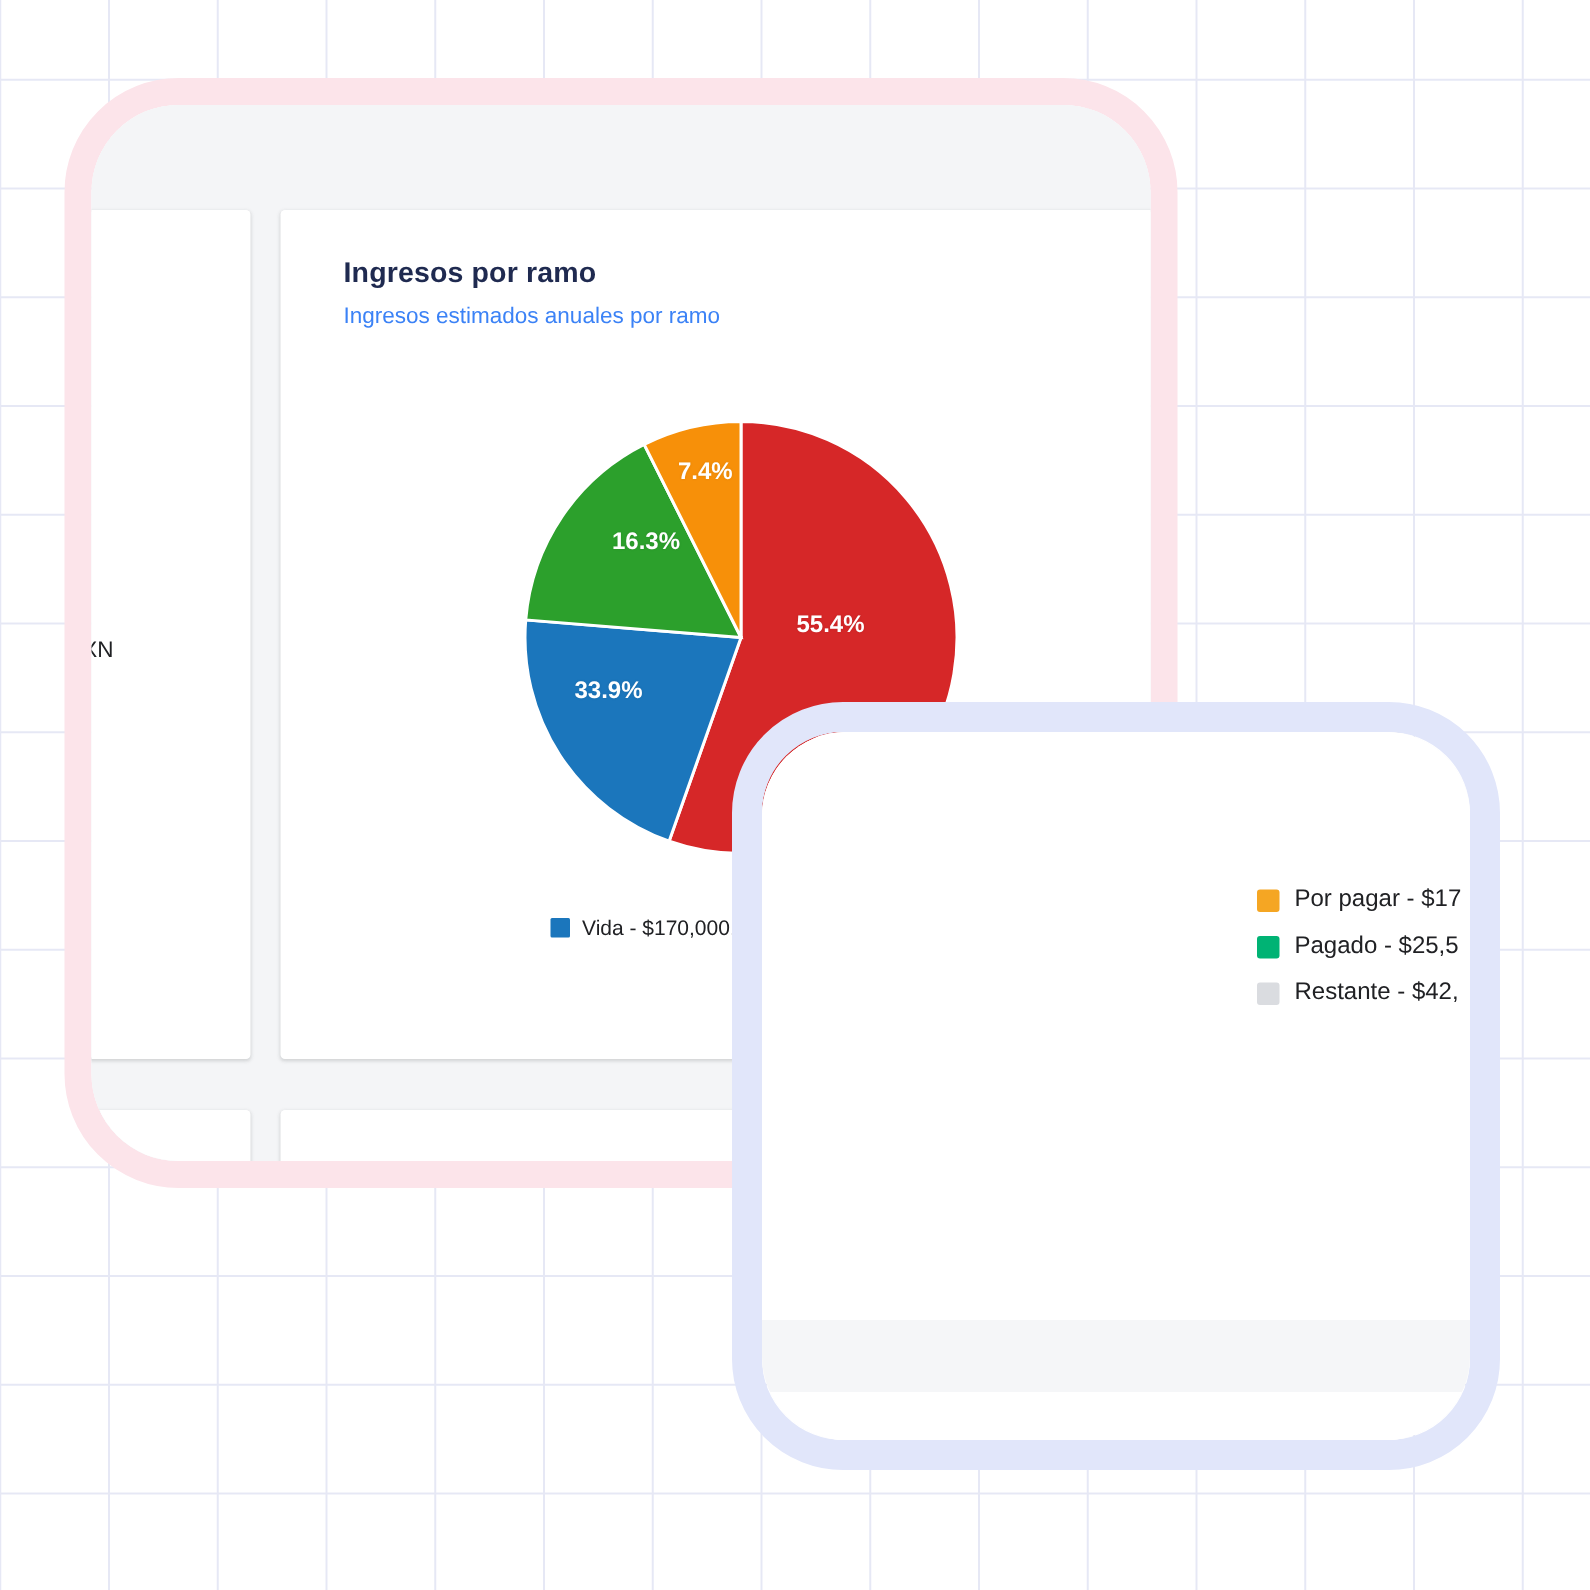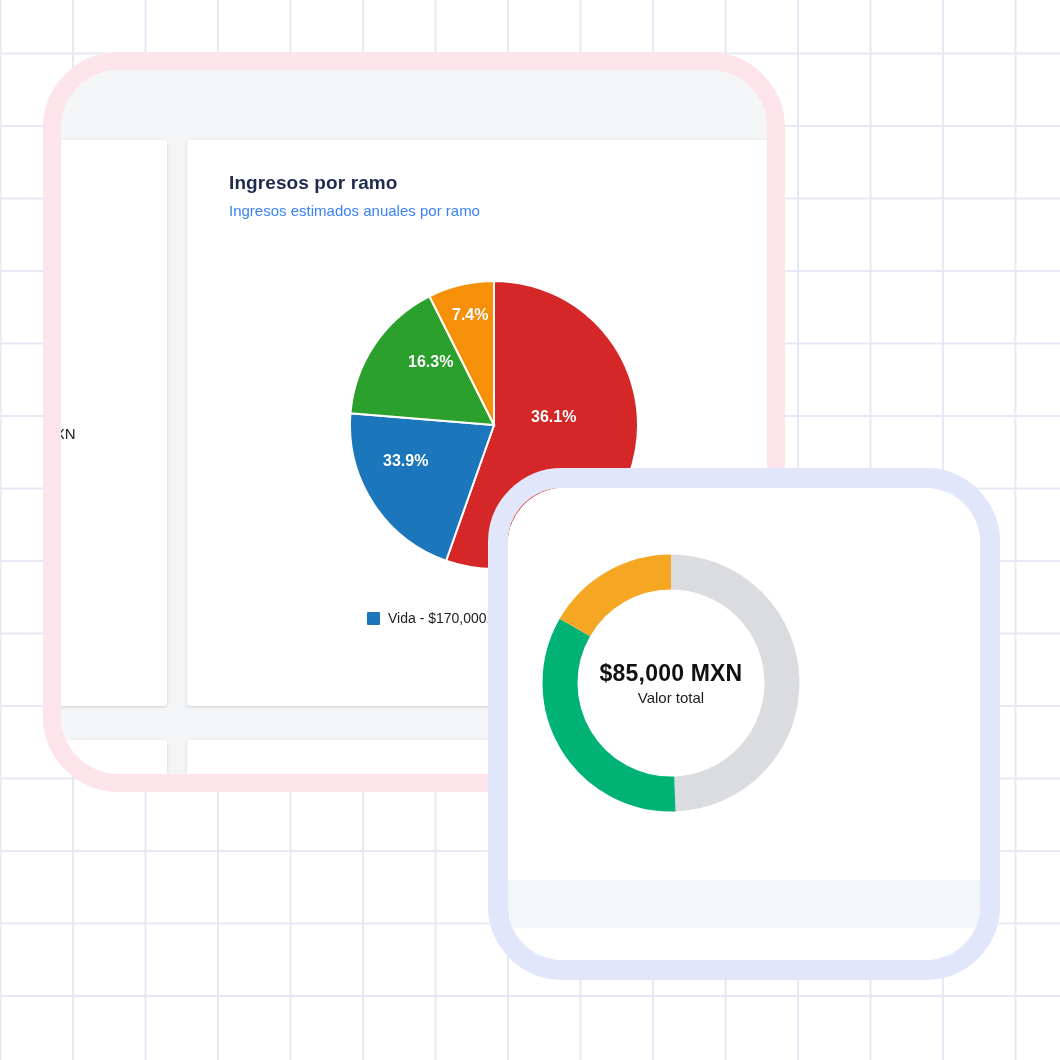--- a/index.html
+++ b/index.html
@@ -170,21 +170,21 @@
 
       <div id="pie-wrap">
         <svg id="pie" viewBox="0 0 290 290">
           <g id="pie-slices">
               <path d="M 145 145 L 145 1 A 144 144 0 1 1 97.07398558868994 280.7906371685725 Z" fill="#d62728" stroke="#ffffff" stroke-width="2"></path>
               <path d="M 145 145 L 97.07398558868994 280.7906371685725 A 144 144 0 0 1 1.4801063630997078 133.25095193418528 Z" fill="#1b76bc" stroke="#ffffff" stroke-width="2"></path>
               <path d="M 145 145 L 1.4801063630997078 133.25095193418528 A 144 144 0 0 1 80.4328168830354 16.28683492221799 Z" fill="#2ca02c" stroke="#ffffff" stroke-width="2"></path>
               <path d="M 145 145 L 80.4328168830354 16.28683492221799 A 144 144 0 0 1 144.99999999999997 1 Z" fill="#f79009" stroke="#ffffff" stroke-width="2"></path>
             </g>
         </svg>
-        <span class="slice-label" style="left:182px; top:128px;">36.1%</span>
+        <span class="slice-label" style="left:182px; top:128px;">55.4%</span>
         <span class="slice-label" style="left:34px;  top:172px;">33.9%</span>
         <span class="slice-label" style="left:31px;  top:73px;margin-left:28px;">16.3%</span>
         <span class="slice-label" style="left:103px; top:26px;">7.4%</span>
       </div>
 
       <div id="pie-legend">
         <div class="lg-item">
           <span class="lg-sw" style="background:#1b76bc"></span>
           <span>Vida - $170,000.00 MXN</span>
         </div>
@@ -204,34 +204,35 @@
     <div class="panel" id="panel-main2"></div>
   </div>
 </div>
 
 <div id="blue-frame"></div>
 
 <div id="shot-two">
   <div id="shot-two-inner">
     <div id="donut-card">
 
-      <div id="donut-wrap">
-        <svg id="donut" viewBox="0 0 270 270">
-          <g id="donut-slices">
-              <path d="M 135 24 A 111 111 0 0 1 138.87384413397763 245.93238179911964" fill="none" stroke="#dadce0" stroke-width="35"></path>
-              <path d="M 138.87384413397763 245.93238179911964 A 111 111 0 0 1 38.87118017992732 79.49999999999999" fill="none" stroke="#00b374" stroke-width="35"></path>
-              <path d="M 38.87118017992732 79.49999999999999 A 111 111 0 0 1 134.99999999999997 24" fill="none" stroke="#f5a623" stroke-width="35"></path>
-            </g>
-        </svg>
-        <div id="donut-center">
-          <div id="donut-total">$85,000 MXN</div>
-          <div id="donut-caption">Valor total</div>
-        </div>
-      </div>
-
+
+      <div id="donut-legend">
+        <div class="dlg-item">
+          <span class="dlg-sw" style="background:#f5a623"></span>
+          <span>Por pagar - $17</span>
+        </div>
+        <div class="dlg-item">
+          <span class="dlg-sw" style="background:#00b374"></span>
+          <span>Pagado - $25,5</span>
+        </div>
+        <div class="dlg-item">
+          <span class="dlg-sw" style="background:#dadce0"></span>
+          <span>Restante - $42,</span>
+        </div>
+      </div>
     </div>
 
     <div id="gray-band"></div>
     <div id="bottom-strip">
       
     </div>
   </div>
 </div>
 
 </body></html>

